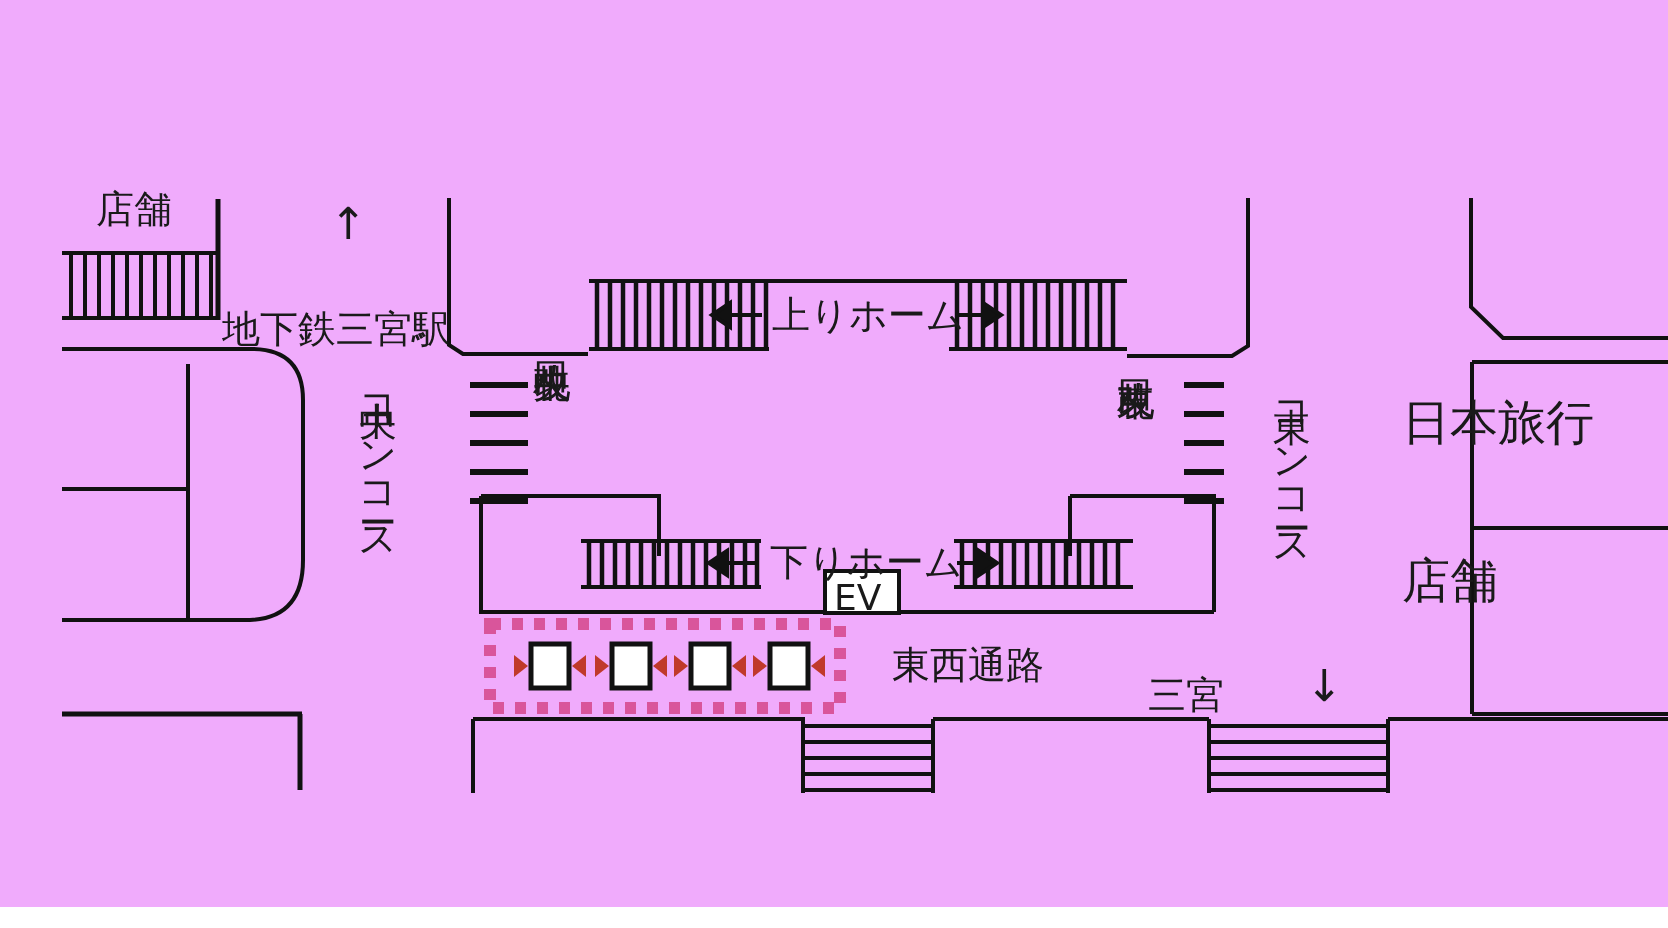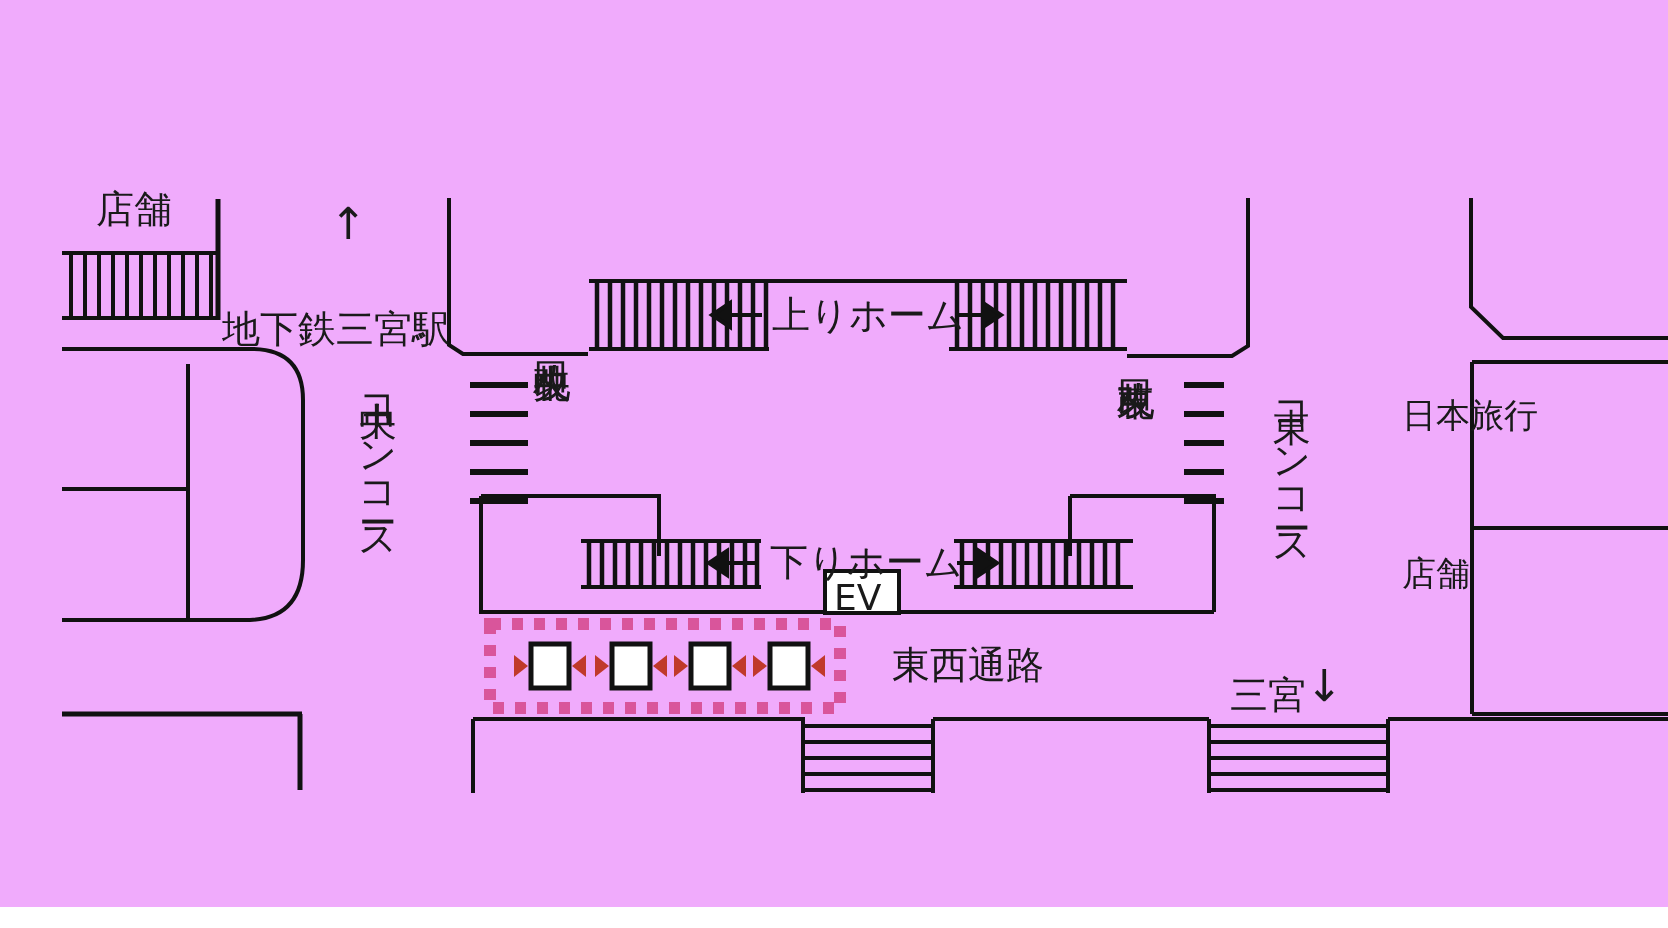--- a/index.html
+++ b/index.html
@@ -33,21 +33,21 @@
     letter-spacing: 0px;
     user-select: none;
   }
   .map-label.vertical {
     writing-mode: vertical-rl;
     text-orientation: upright;
     white-space: nowrap;
     line-height: 1.02;
   }
   .sz-lg { font-size: 38px; }
-  .sz-md { font-size: 34px; }
+  .sz-md { font-size: 48px; }
   .sz-ev { font-size: 36px; margin-top: 8px; }
 </style>
 </head>
 <body>
 
 <div id="map-root">
 
   <svg id="map-svg" viewBox="0 0 1668 928" xmlns="http://www.w3.org/2000/svg">
 
     <g stroke="#111111" stroke-width="4" fill="none">
@@ -291,17 +291,17 @@
 
   <div class="map-label vertical sz-lg" style="left:1272px; top:378px;">東コンコース</div>
 
   <div class="map-label sz-lg" style="left:860px; top:646px;margin-left:32px;">東西通路</div>
 
   <div class="map-label sz-md" style="left:1402px; top:398px;">日本旅行</div>
 
   <div class="map-label sz-md" style="left:1402px; top:556px;">店舗</div>
 
 
-  <div class="map-label sz-lg" style="left:1230px; top:676px;">三宮</div>
+  <div class="map-label sz-lg" style="left:1148px; top:676px;">三宮</div>
 
   <div class="map-label" style="left:1306px; top:664px; font-size:44px;">↓</div>
 
 </div>
 
 </body></html>

